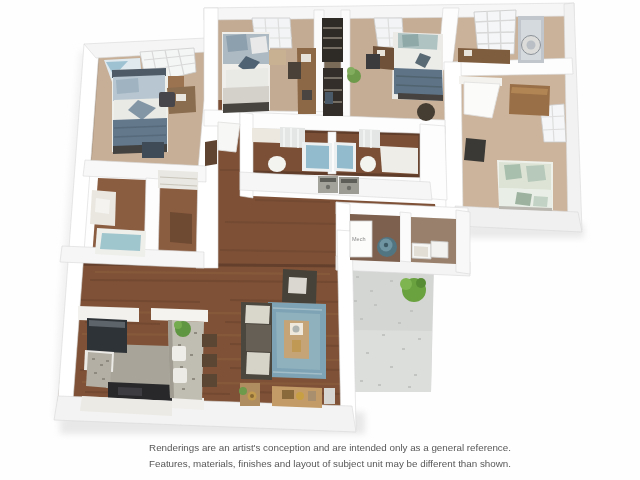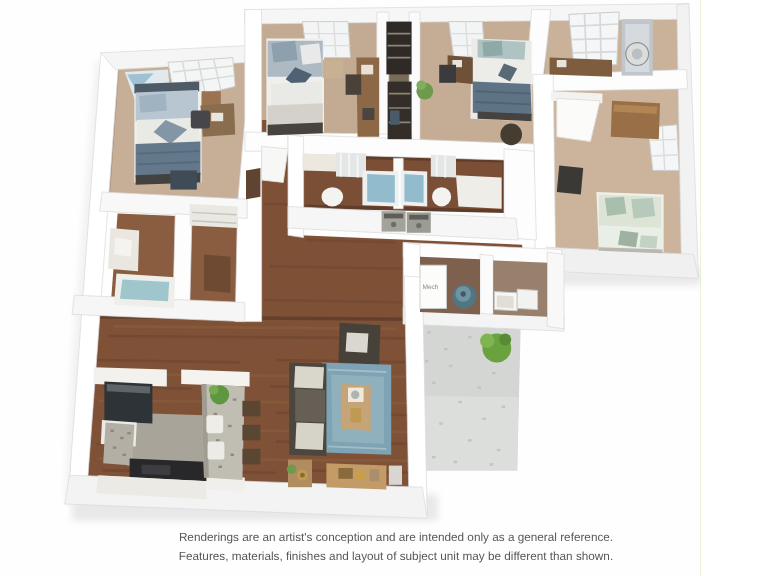--- a/index.html
+++ b/index.html
@@ -1,16 +1,16 @@
 <!DOCTYPE html>
 <html><head>
 <meta charset="utf-8">
 <style>
   html,body{margin:0;padding:0;background:#ffffff;}
-  #stage{width:584px;height:480px;position:relative;background:#84cc16;overflow:hidden;}
+  #stage{width:640px;height:480px;position:relative;background:#84cc16;overflow:hidden;}
   svg{display:block;filter:blur(0.4px);}
   .cap{font-family:"Liberation Sans",sans-serif;font-size:9.8px;fill:#575757;}
 </style>
 </head>
 <body>
 <div id="stage">
 <svg width="640" height="480" viewBox="0 0 640 480" xmlns="http://www.w3.org/2000/svg">
 <defs>
   <filter id="soft" x="-30%" y="-30%" width="160%" height="160%">
           <feGaussianBlur stdDeviation="3"></feGaussianBlur>

